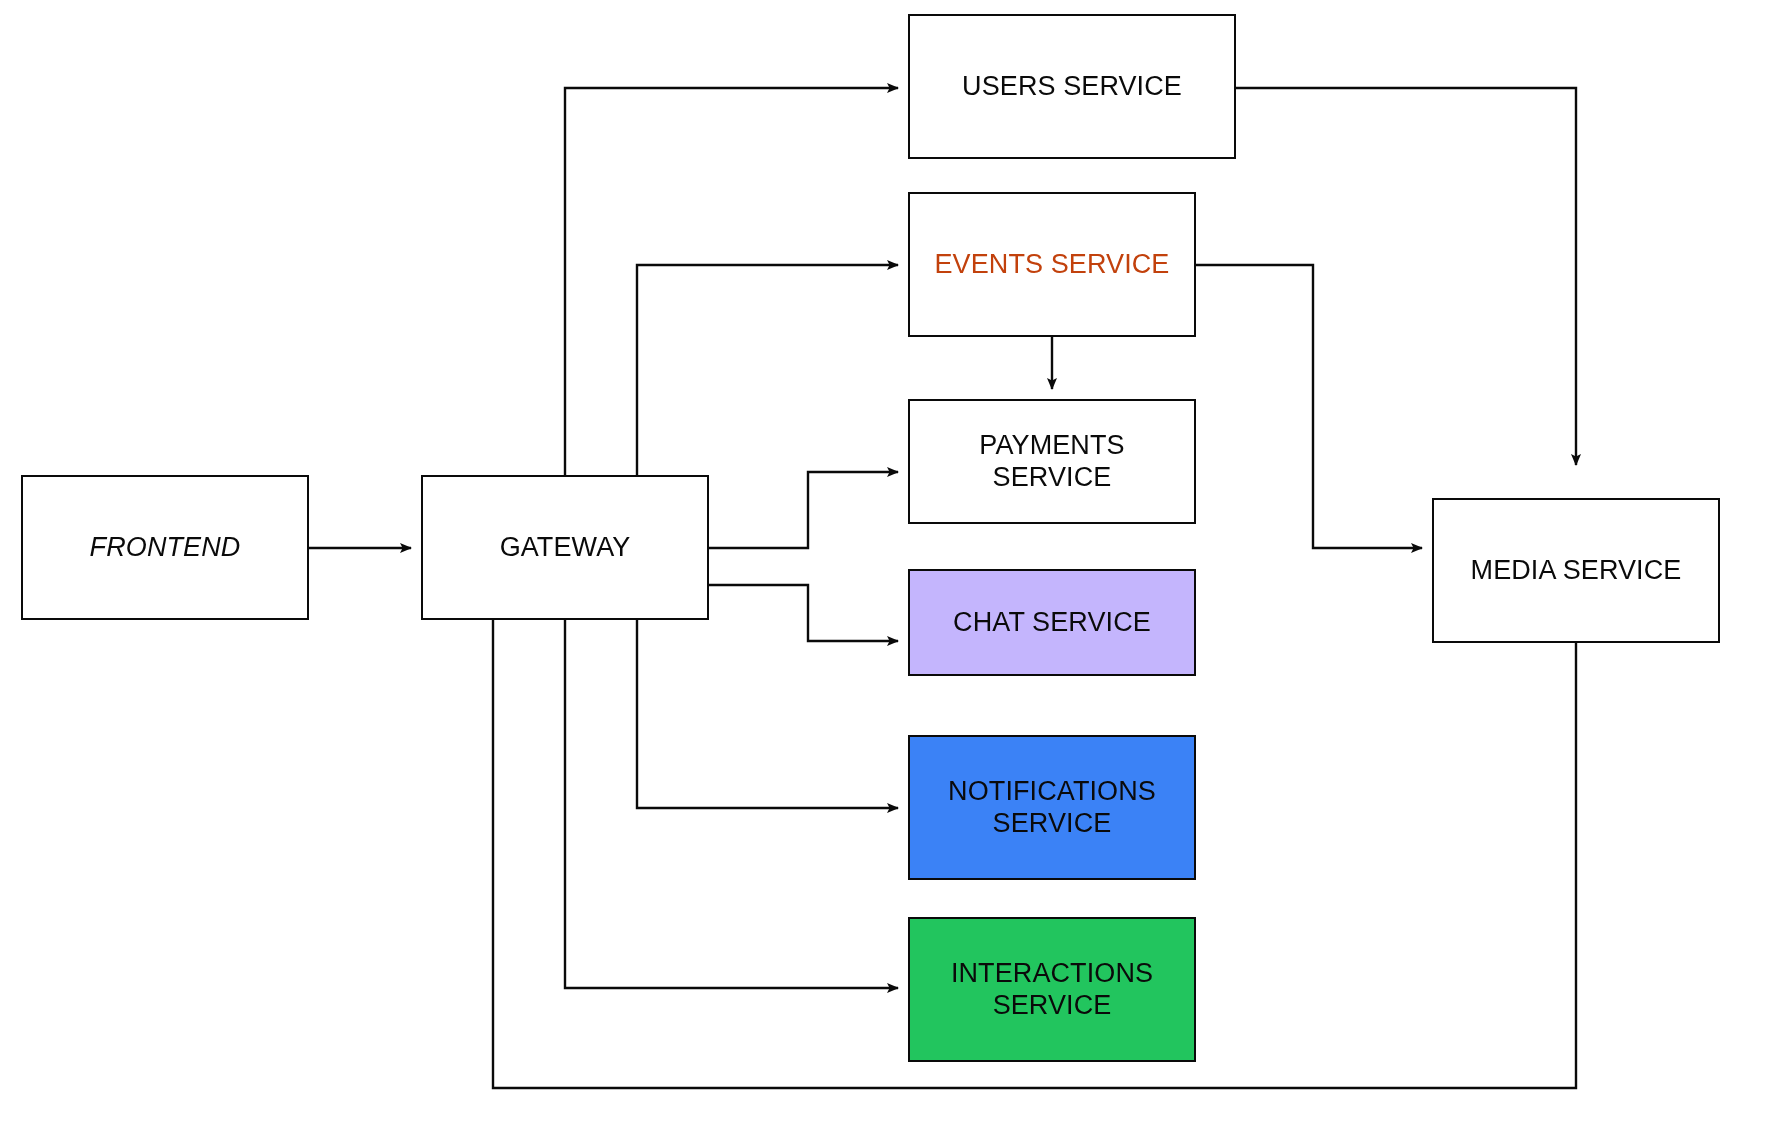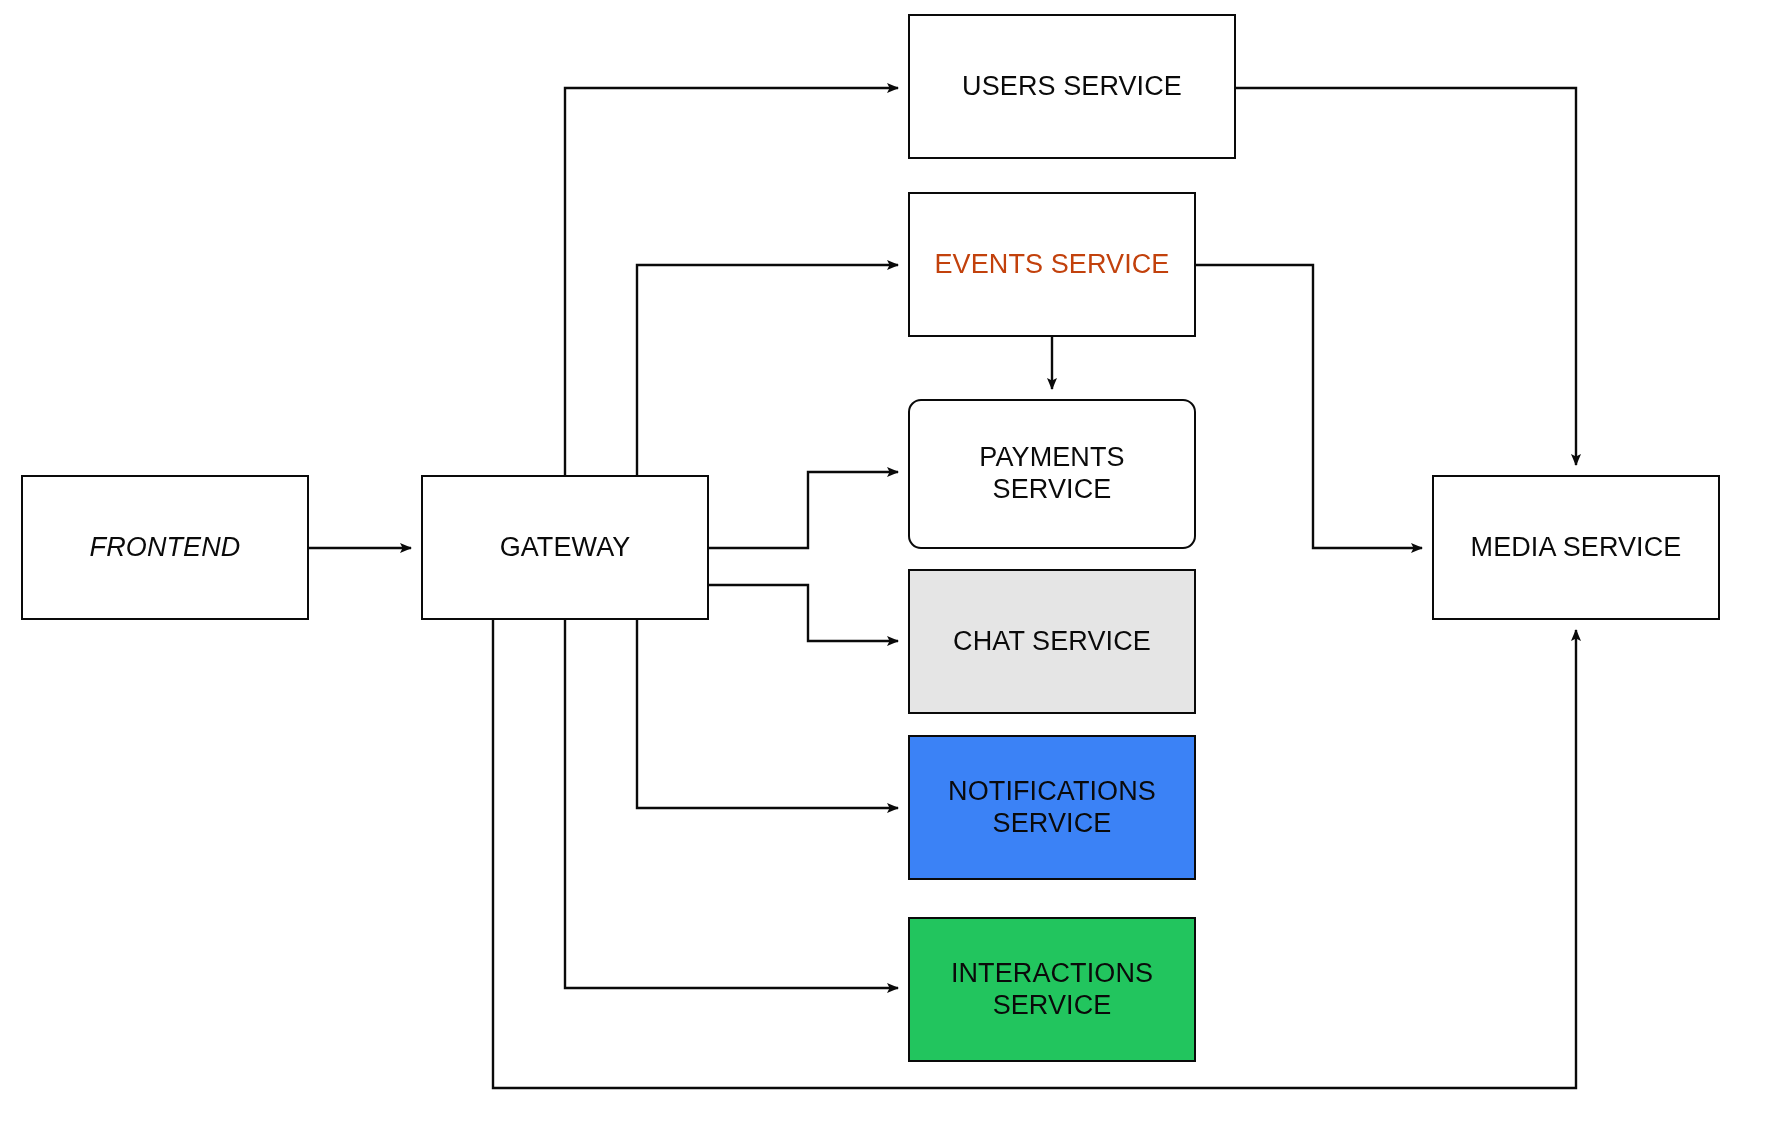--- a/index.html
+++ b/index.html
@@ -76,33 +76,33 @@
       </div>
       <div class="node" style="left: 421px; top: 475px; width: 288px; height: 145px; border-color: rgb(10, 10, 10); background: rgb(255, 255, 255);">
         <span class="node-label" style="color: rgb(10, 10, 10);">GATEWAY</span>
       </div>
       <div class="node" style="left: 908px; top: 14px; width: 328px; height: 145px; border-color: rgb(10, 10, 10); background: rgb(255, 255, 255);">
         <span class="node-label" style="color: rgb(10, 10, 10);">USERS SERVICE</span>
       </div>
       <div class="node" style="left: 908px; top: 192px; width: 288px; height: 145px; border-color: rgb(10, 10, 10); background: rgb(255, 255, 255);">
         <span class="node-label" style="color: #c2410c;">EVENTS SERVICE</span>
       </div>
-      <div class="node" style="left: 908px; top: 399px; width: 288px; height: 150px; border-color: rgb(10, 10, 10); background: rgb(255, 255, 255); border-radius: 13px;">
+      <div class="node" style="left: 908px; top: 399px; width: 288px; height: 125px; border-color: rgb(10, 10, 10); background: rgb(255, 255, 255);">
         <span class="node-label" style="color: rgb(10, 10, 10);">PAYMENTS
 SERVICE</span>
       </div>
-      <div class="node" style="left: 908px; top: 569px; width: 288px; height: 145px; border-color: rgb(10, 10, 10); background: #e5e5e5; align-items: center;">
+      <div class="node" style="left: 908px; top: 569px; width: 288px; height: 107px; border-color: rgb(10, 10, 10); background: #c4b5fd; align-items: center;">
         <span class="node-label" style="color: rgb(10, 10, 10);">CHAT SERVICE</span>
       </div>
       <div class="node" style="left: 908px; top: 735px; width: 288px; height: 145px; border-color: rgb(10, 10, 10); background: #3b82f6;">
         <span class="node-label" style="color: rgb(10, 10, 10);">NOTIFICATIONS
 SERVICE</span>
       </div>
       <div class="node" style="left: 908px; top: 917px; width: 288px; height: 145px; border-color: rgb(10, 10, 10); background: #22c55e;">
         <span class="node-label" style="color: rgb(10, 10, 10);">INTERACTIONS
 SERVICE</span>
       </div>
-      <div class="node" style="left: 1432px; top: 475px; width: 288px; height: 145px; border-color: rgb(10, 10, 10); background: rgb(255, 255, 255); text-align: right;">
+      <div class="node" style="left: 1432px; top: 498px; width: 288px; height: 145px; border-color: rgb(10, 10, 10); background: rgb(255, 255, 255); text-align: right;">
         <span class="node-label" style="color: rgb(10, 10, 10);">MEDIA SERVICE</span>
       </div>
     </div>
 
 </div>
 
 </body></html>

